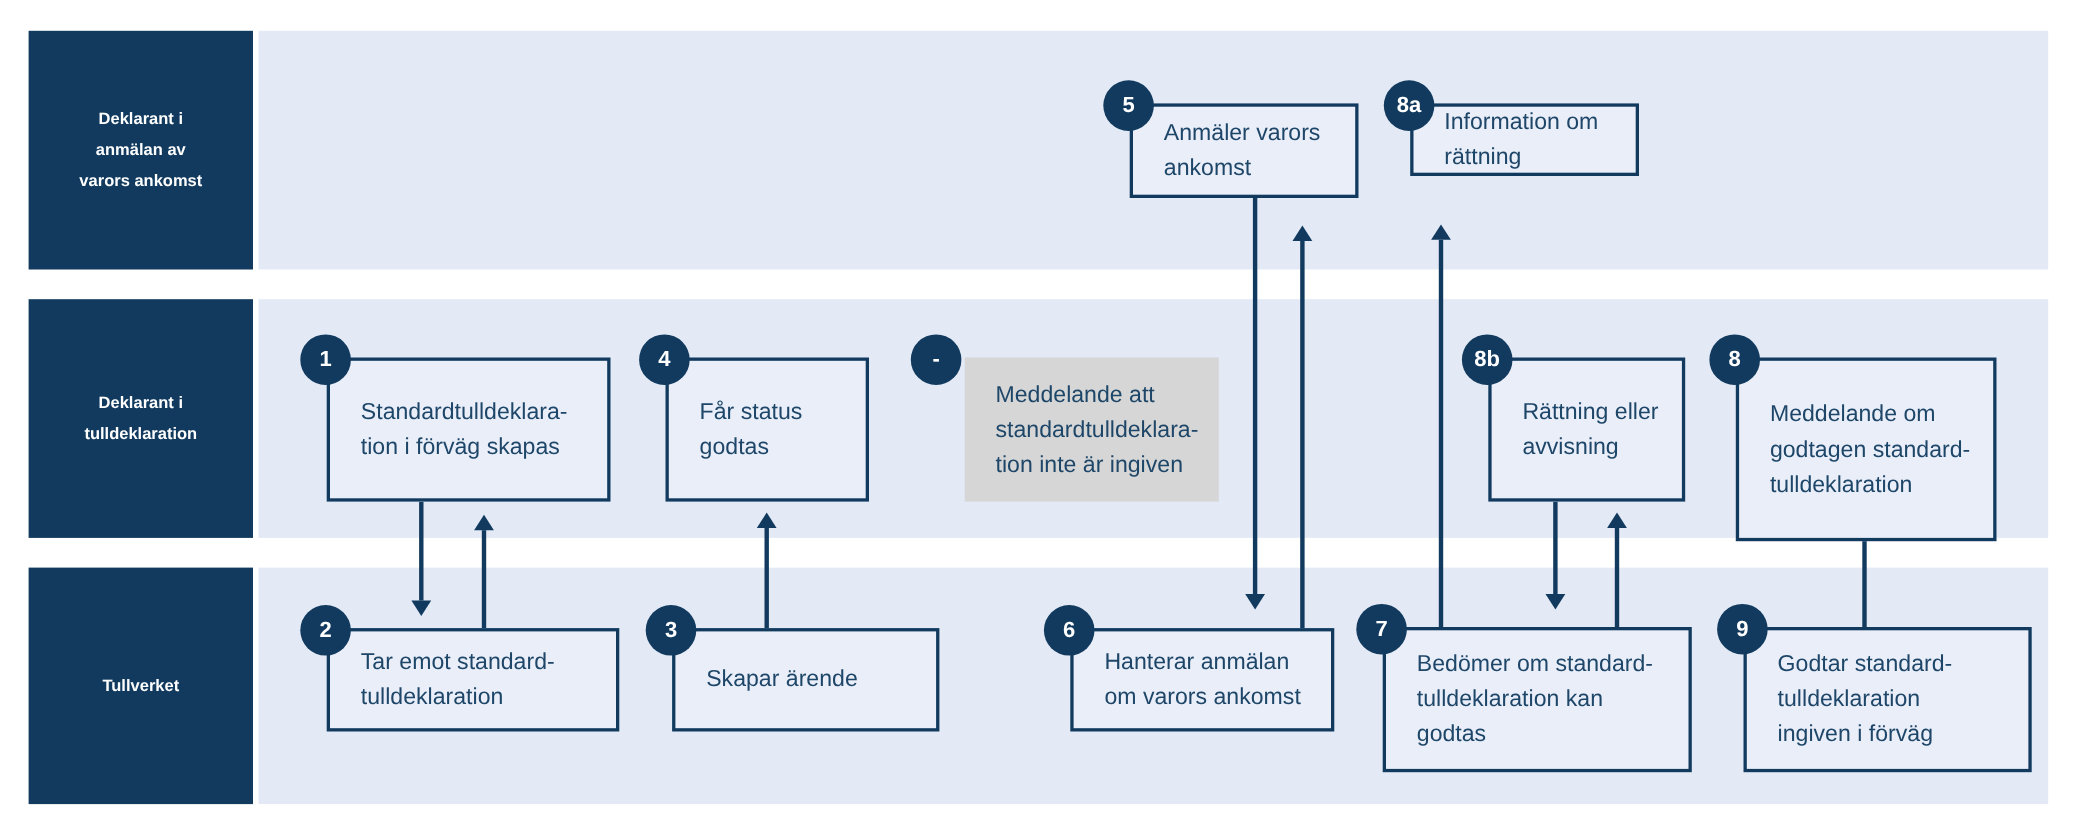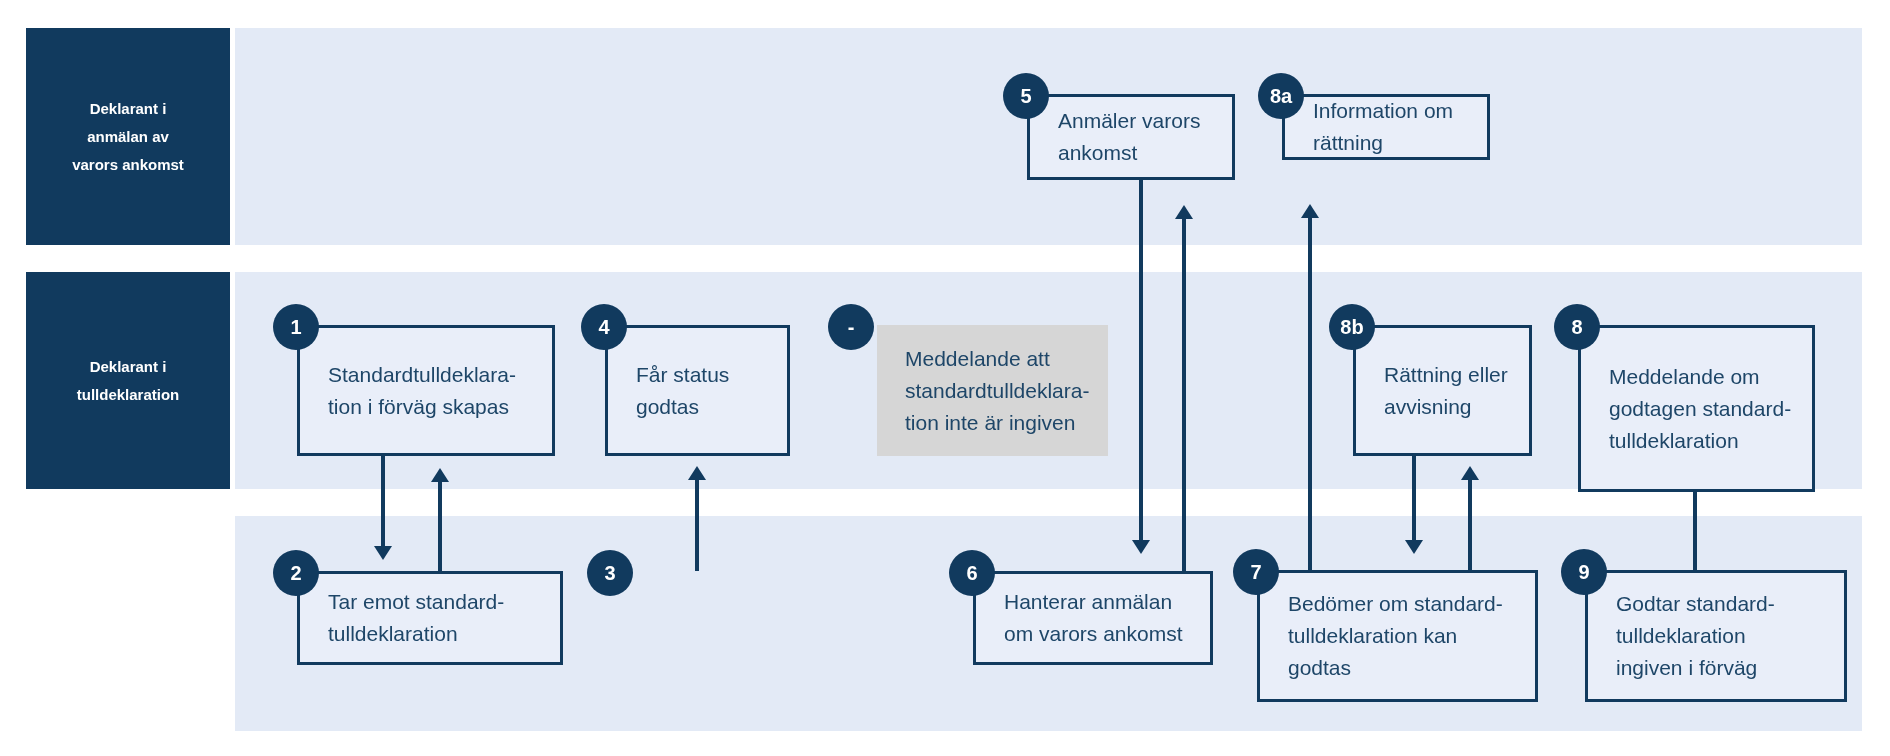--- a/index.html
+++ b/index.html
@@ -57,20 +57,21 @@
 
   <div class="lane-body" style="top:28px;height:217px"></div>
   <div class="lane-body" style="top:272px;height:217px"></div>
   <div class="lane-body" style="top:516px;height:215px"></div>
 
   <div class="lane-header" style="top:28px;height:217px">Deklarant i
 anmälan av
 varors ankomst</div>
   <div class="lane-header" style="top:272px;height:217px">Deklarant i
 tulldeklaration</div>
+  <div class="lane-header" style="top:516px;height:215px">Tullverket</div>
 
   <div class="arrow down" style="left:381px;top:456px;height:90px"></div>
   <div class="arrow up" style="left:438px;top:482px;height:89px"></div>
   <div class="arrow up" style="left:695px;top:480px;height:91px"></div>
   <div class="arrow down" style="left:1139px;top:180px;height:360px"></div>
   <div class="arrow up" style="left:1182px;top:219px;height:353px"></div>
   <div class="arrow up" style="left:1308px;top:218px;height:352px"></div>
   <div class="arrow down" style="left:1412px;top:456px;height:84px"></div>
   <div class="arrow up" style="left:1468px;top:480px;height:90px"></div>
   <div class="arrow up" style="left:1693px;top:480px;height:90px"></div>
@@ -104,20 +105,23 @@
   <div class="node" style="left:1578px;top:325px;width:237px;height:167px">
     <span class="node-text">Meddelande om
 godtagen standard-
 tulldeklaration</span>
   </div>
 
   <div class="node" style="left:297px;top:571px;width:266px;height:94px">
     <span class="node-text">Tar emot standard-
 tulldeklaration</span>
   </div>
+  <div class="node" style="left:611px;top:571px;width:243px;height:94px">
+    <span class="node-text">Skapar ärende</span>
+  </div>
   <div class="node" style="left:1257px;top:570px;width:281px;height:132px">
     <span class="node-text">Bedömer om standard-
 tulldeklaration kan
 godtas</span>
   </div>
   <div class="node" style="left:973px;top:571px;width:240px;height:94px">
     <span class="node-text">Hanterar anmälan
 om varors ankomst</span>
   </div>
   <div class="node" style="left:1585px;top:570px;width:262px;height:132px">

